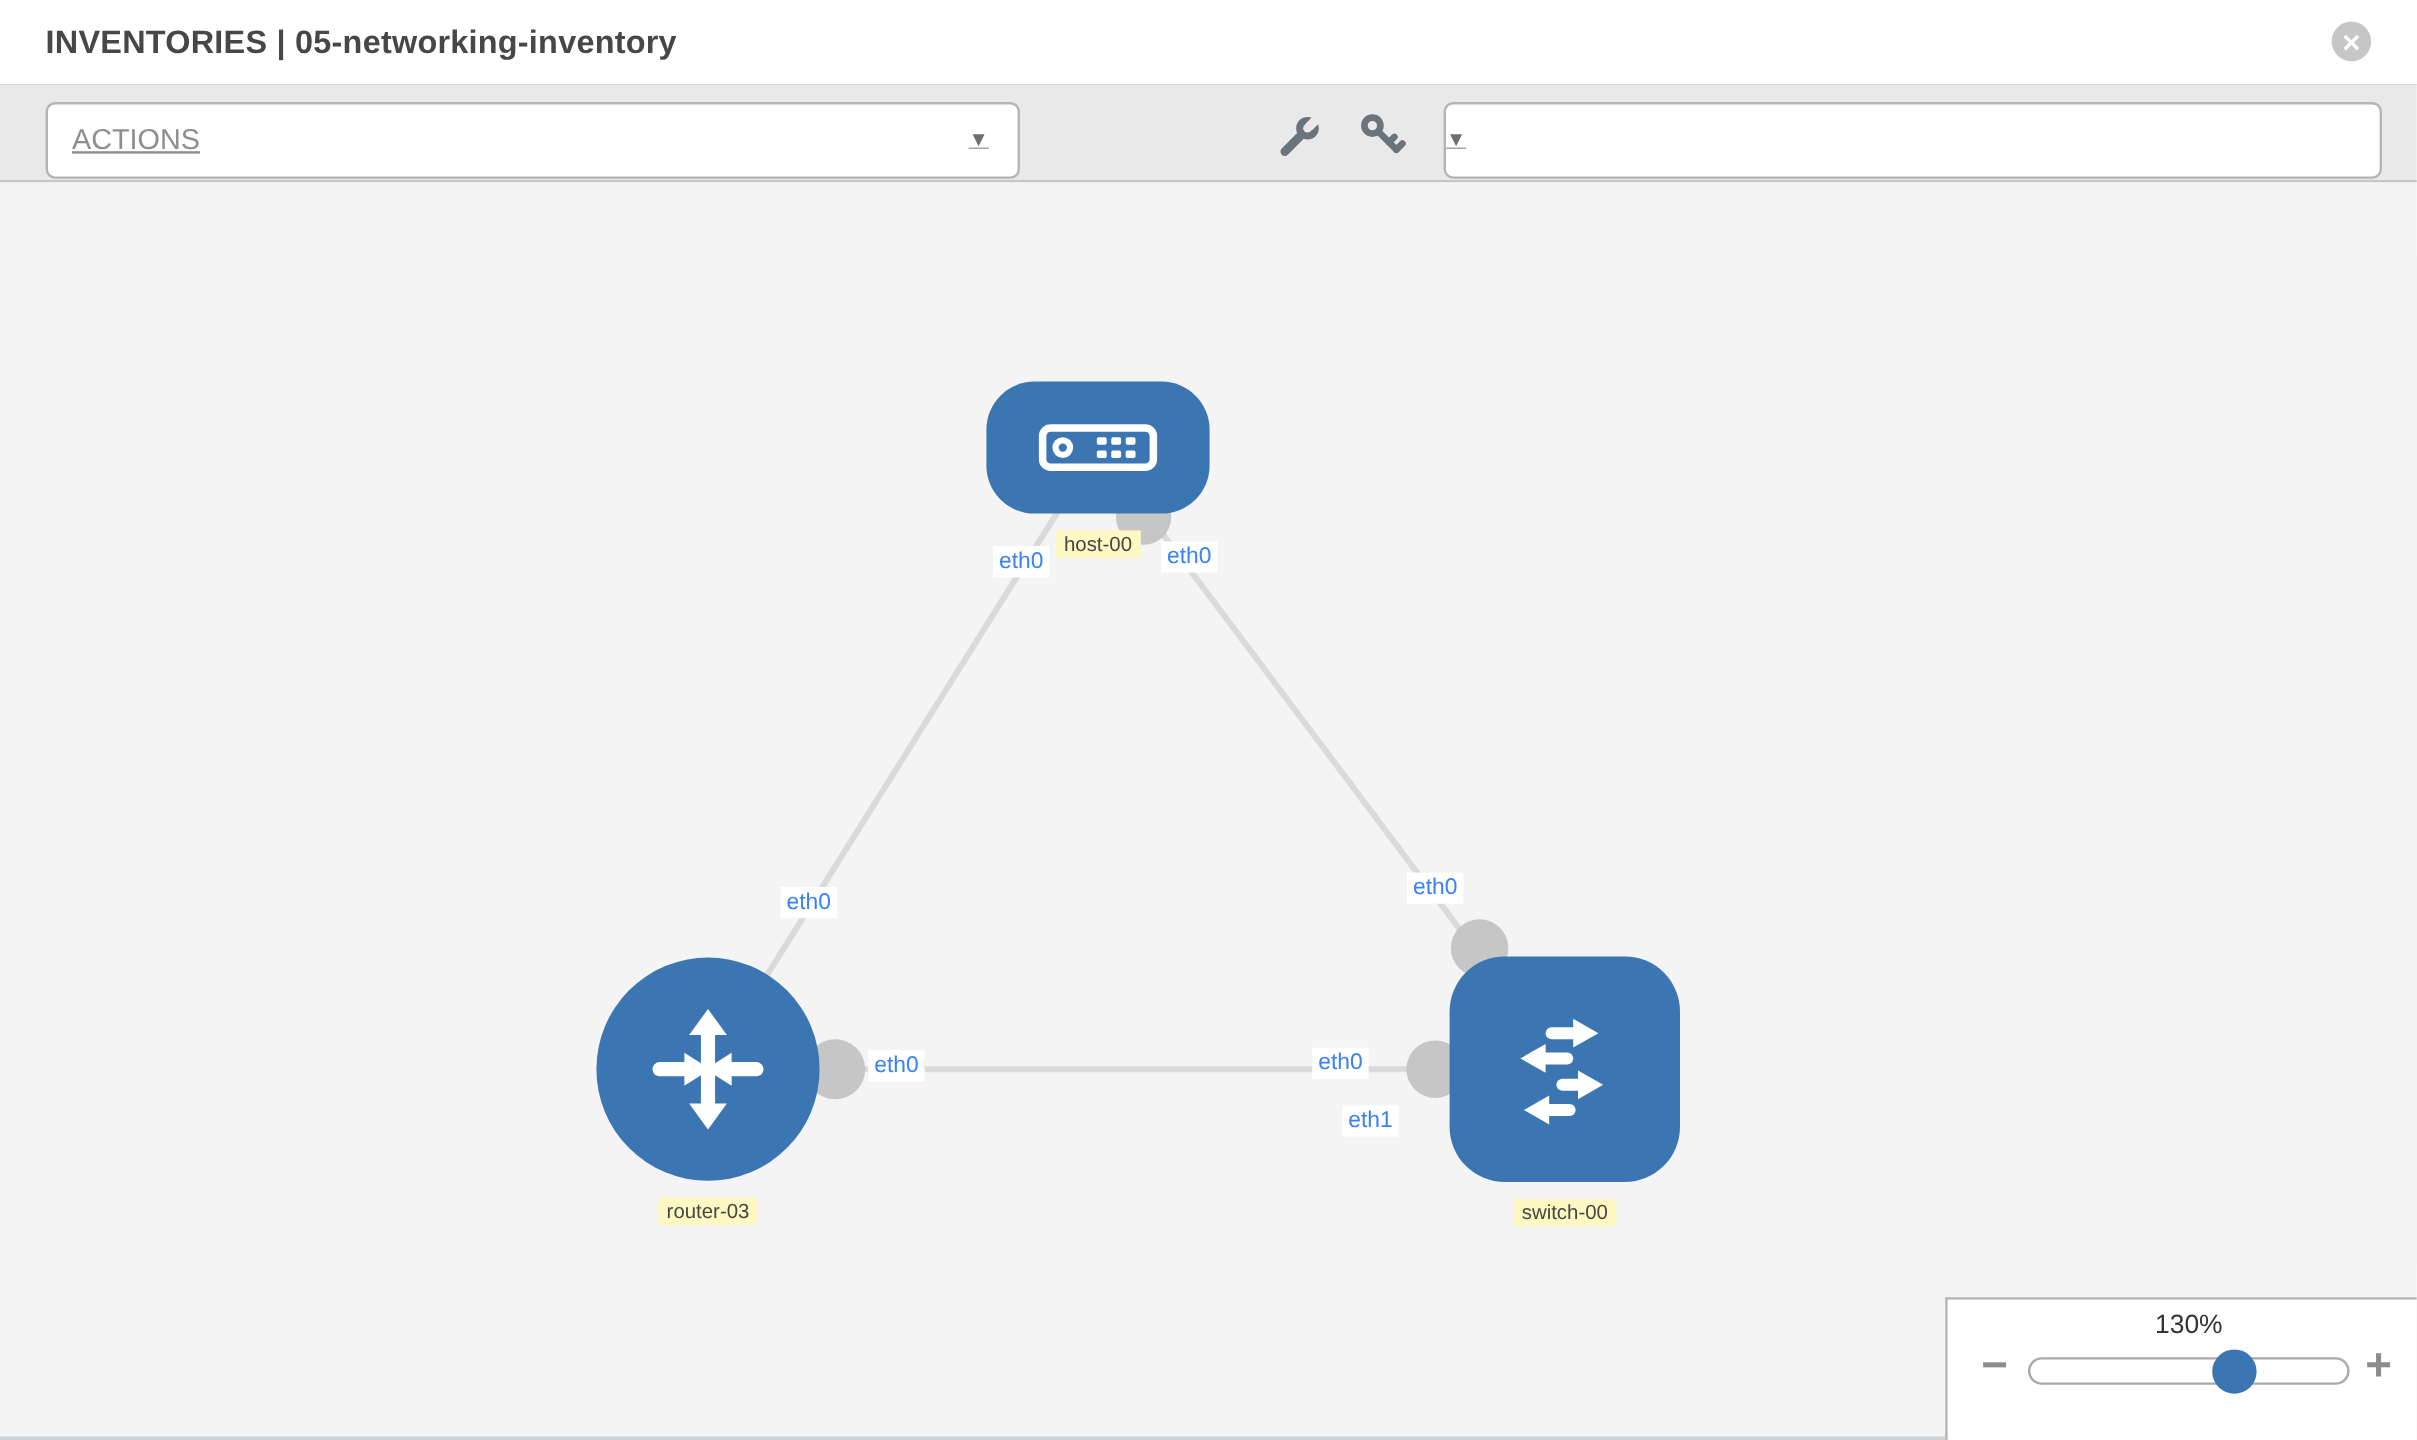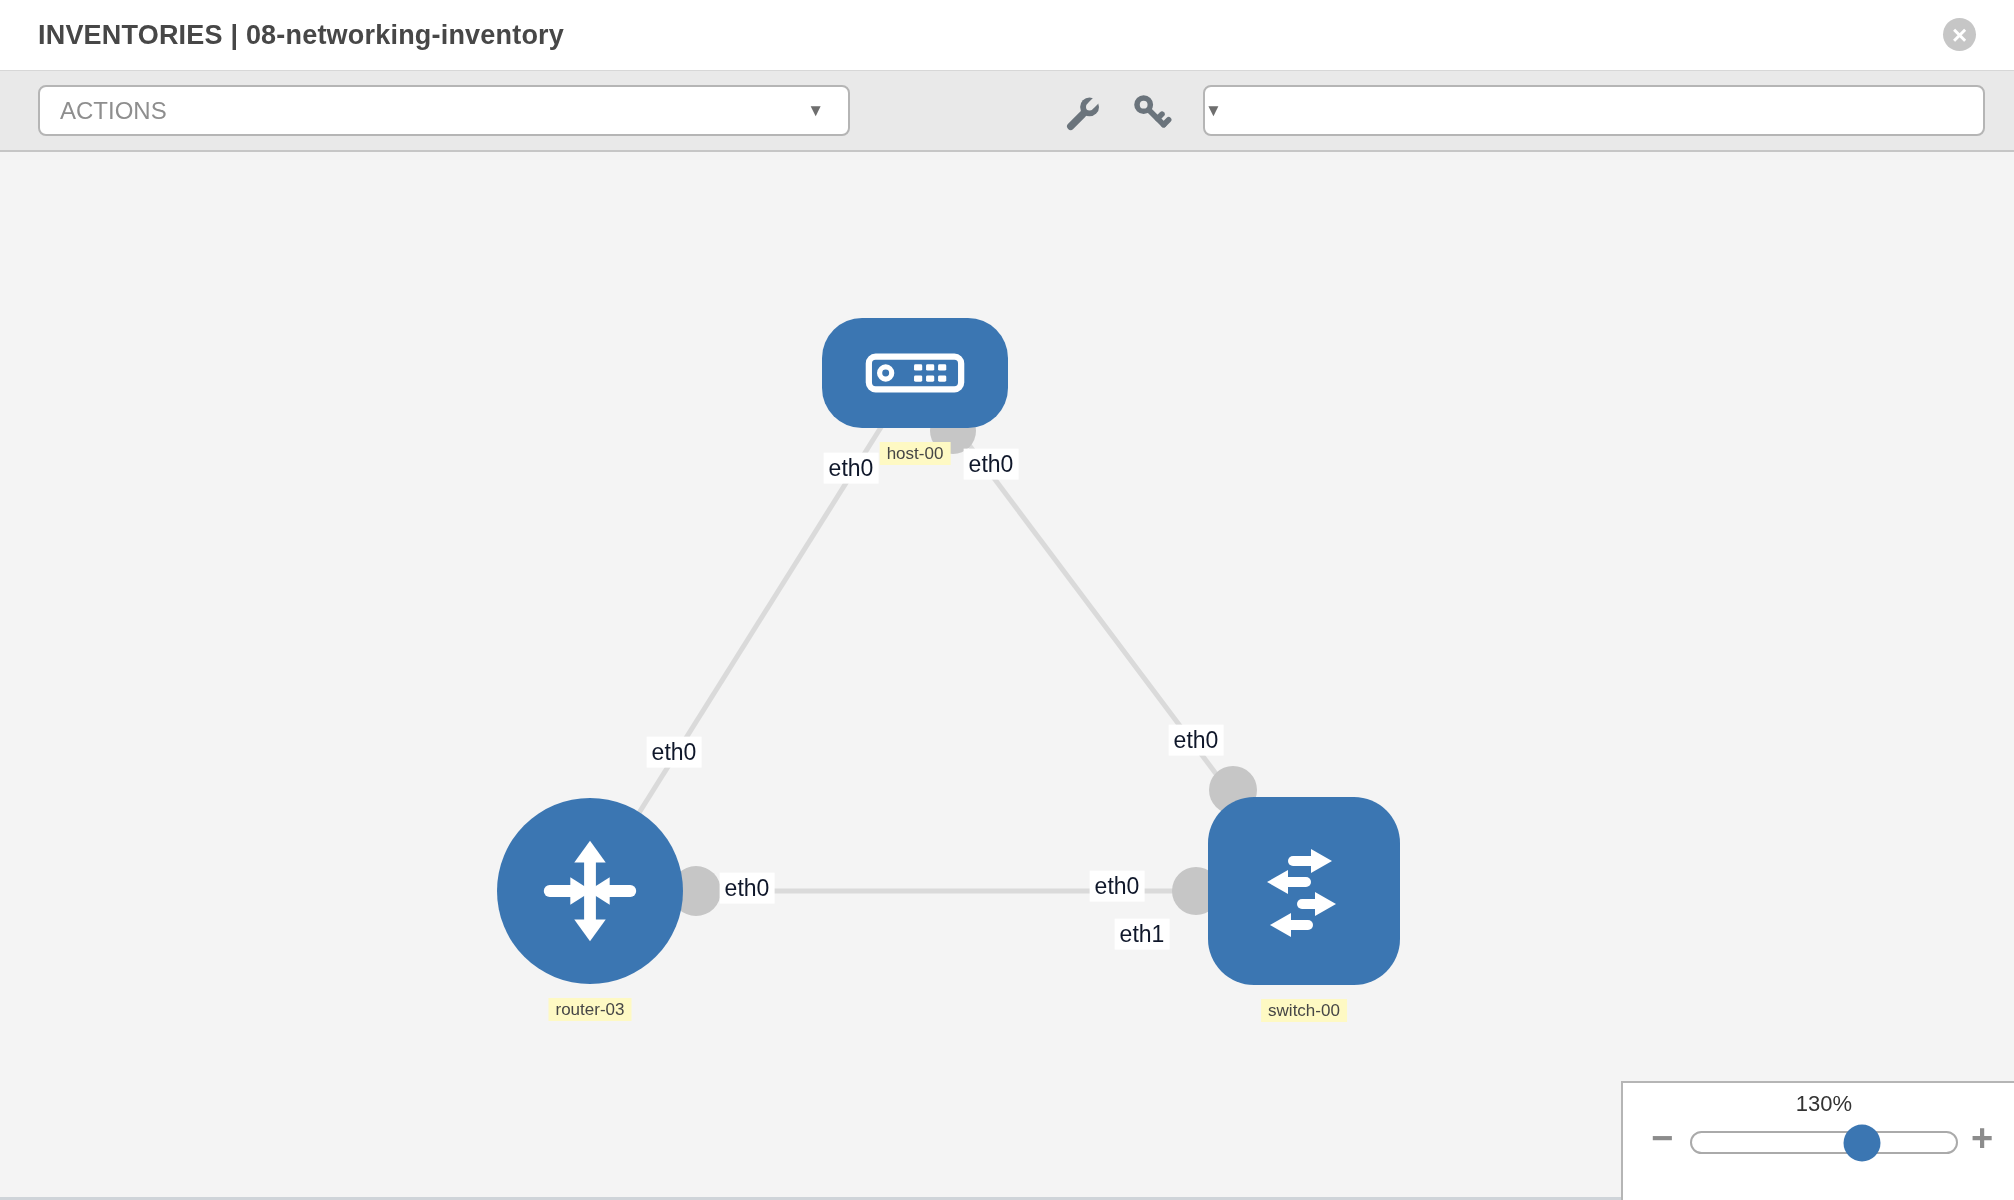--- a/index.html
+++ b/index.html
@@ -21,23 +21,23 @@
     position:absolute;left:1943px;top:18px;width:33px;height:33px;border-radius:50%;
     background:#c6c6c6;color:#ffffff;display:flex;align-items:center;justify-content:center;
     font-size:26px;font-weight:bold;cursor:pointer;line-height:1;
   }
   
   .toolbar{
     position:absolute;left:0;top:70px;width:2014px;height:82px;background:#e9e9e9;
     border-top:1px solid #d7d7d7;border-bottom:2px solid #c6c6c6;box-sizing:border-box;
   }
   .select-box{
-    position:absolute;top:14px;height:51px;background:#ffffff;border:2px solid #b5b5b5;
+    position:absolute;top:14px;height:64px;background:#ffffff;border:2px solid #b5b5b5;
     border-radius:8px;box-sizing:border-box;display:flex;align-items:center;
-    font-size:24px;color:#8e8e8e;cursor:pointer;
+    font-size:24px;color:#8e8e8e;cursor:pointer;text-decoration:underline;
   }
   .select-box .select-label{padding-left:20px;flex:1;}
   .select-box .caret{padding-right:24px;color:#6e6e6e;font-size:17px;}
   .actions-box{left:38px;width:812px;}
   .search-box{left:1203px;width:782px;}
   .tool-icon{position:absolute;top:22px;width:40px;height:40px;cursor:pointer;}
   .wrench{left:1064px;}
   .key{left:1132px;}
   
   .canvas{
@@ -45,22 +45,22 @@
   }
   .canvas-bottom-edge{
     position:absolute;left:0;top:1197px;width:1621px;height:3px;background:#cfd4d9;
   }
   svg.links-layer{position:absolute;left:0;top:0;width:2014px;height:1200px;pointer-events:none;}
   .node{
     position:absolute;background:#3b76b2;display:flex;align-items:center;justify-content:center;
     cursor:pointer;z-index:2;
   }
   .if-label{
-    position:absolute;transform:translate(-50%,-50%);background:#ffffff;color:#0f172a;
-    font-size:23px;padding:1px 5px;white-space:nowrap;z-index:3;line-height:1.25;
+    position:absolute;transform:translate(-50%,-50%);background:#ffffff;color:#3b82f6;
+    font-size:19px;padding:1px 5px;white-space:nowrap;z-index:3;line-height:1.25;
   }
   .node-label{
     position:absolute;transform:translateX(-50%);background:#fef9c3;color:#464646;
     font-size:17px;padding:1px 7px;white-space:nowrap;z-index:4;line-height:1.25;
   }
   
   .zoom-panel{
     position:absolute;left:1621px;top:1081px;width:393px;height:119px;background:#ffffff;
     border-top:2px solid #b5b5b5;border-left:2px solid #b5b5b5;box-sizing:border-box;z-index:5;
   }
@@ -79,21 +79,21 @@
   }
   .zoom-thumb{
     position:absolute;top:50%;width:37px;height:37px;border-radius:50%;background:#3b76b2;
     transform:translate(-50%,-50%);cursor:pointer;
   }
 </style>
 </head>
 <body>
 
 <div class="header">
-  <div class="header-title">INVENTORIES | 08-networking-inventory</div>
+  <div class="header-title">INVENTORIES | 05-networking-inventory</div>
   <div class="close-btn">×</div>
 </div>
 
 <div class="toolbar">
   <div class="select-box actions-box">
     <span class="select-label">ACTIONS</span>
     <span class="caret">▼</span>
   </div>
 
   <svg class="tool-icon wrench" viewBox="0 0 36 36">

